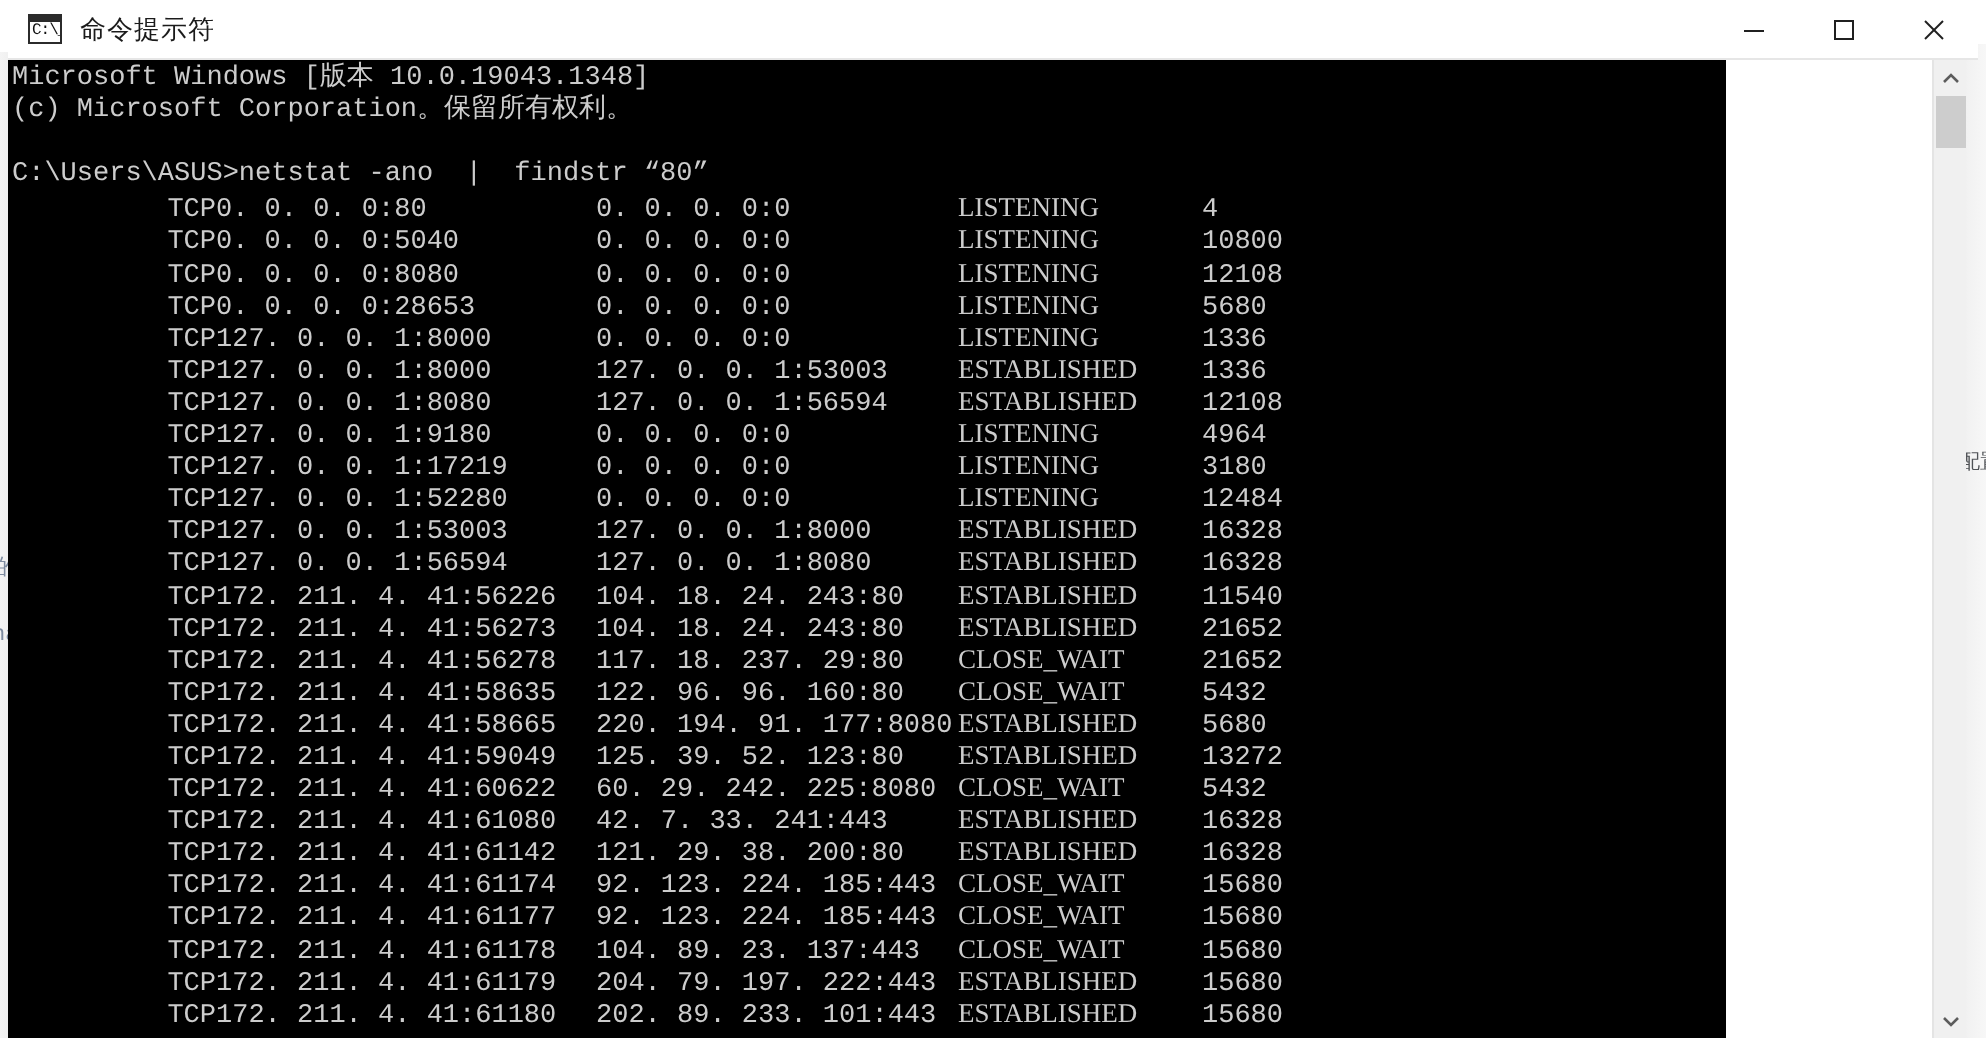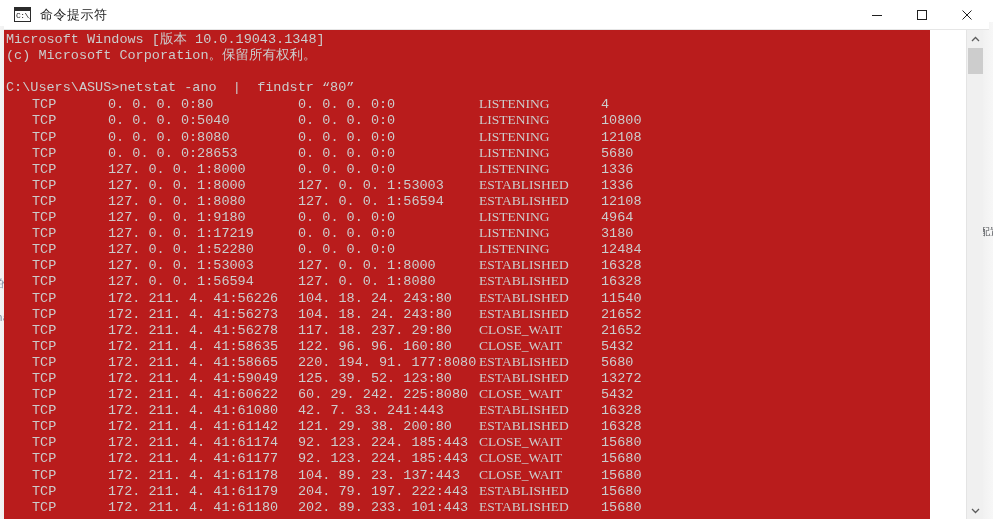--- a/index.html
+++ b/index.html
@@ -138,39 +138,39 @@
     width: 45px; height: 30px;
     display: flex; align-items: center; justify-content: center;
     color: #202020;
   }
   .win-btn svg { display: block; }
 
   
   #console-body {
     position: absolute;
     left: 0; top: 30px;
-    width: 926px; height: 489px;
-    background: #b91c1c;
+    width: 859px; height: 489px;
+    background: #000000;
     box-sizing: border-box;
     overflow: hidden;
   }
   #console-text {
     position: absolute;
     left: 0; top: 0;
     padding: 2px 0 0 2px;
     color: #cccccc;
     font-family: "Liberation Mono", monospace;
     font-size: 13.5px;
     line-height: 16.1px;
     white-space: pre;
     letter-spacing: 0px;
   }
   .line { height: 16.1px; }
   .row { display: block; height: 16.1px; }
-  .c-proto { display: inline-block; width: 76px; }
+  .c-proto { display: inline-block; width: 76px; text-align: right; }
   .c-local { display: inline-block; width: 190px; font-family: Liberation Mono, monospace; }
   .c-foreign { display: inline-block; width: 181px; }
   .c-state { display: inline-block; width: 122px; font-family: Liberation Serif, serif; }
   .c-pid  { display: inline-block; }
   .indent { display: inline-block; width: 26px; }
 
   
   #scrollbar {
     position: absolute;
     right: 6px; top: 30px;

